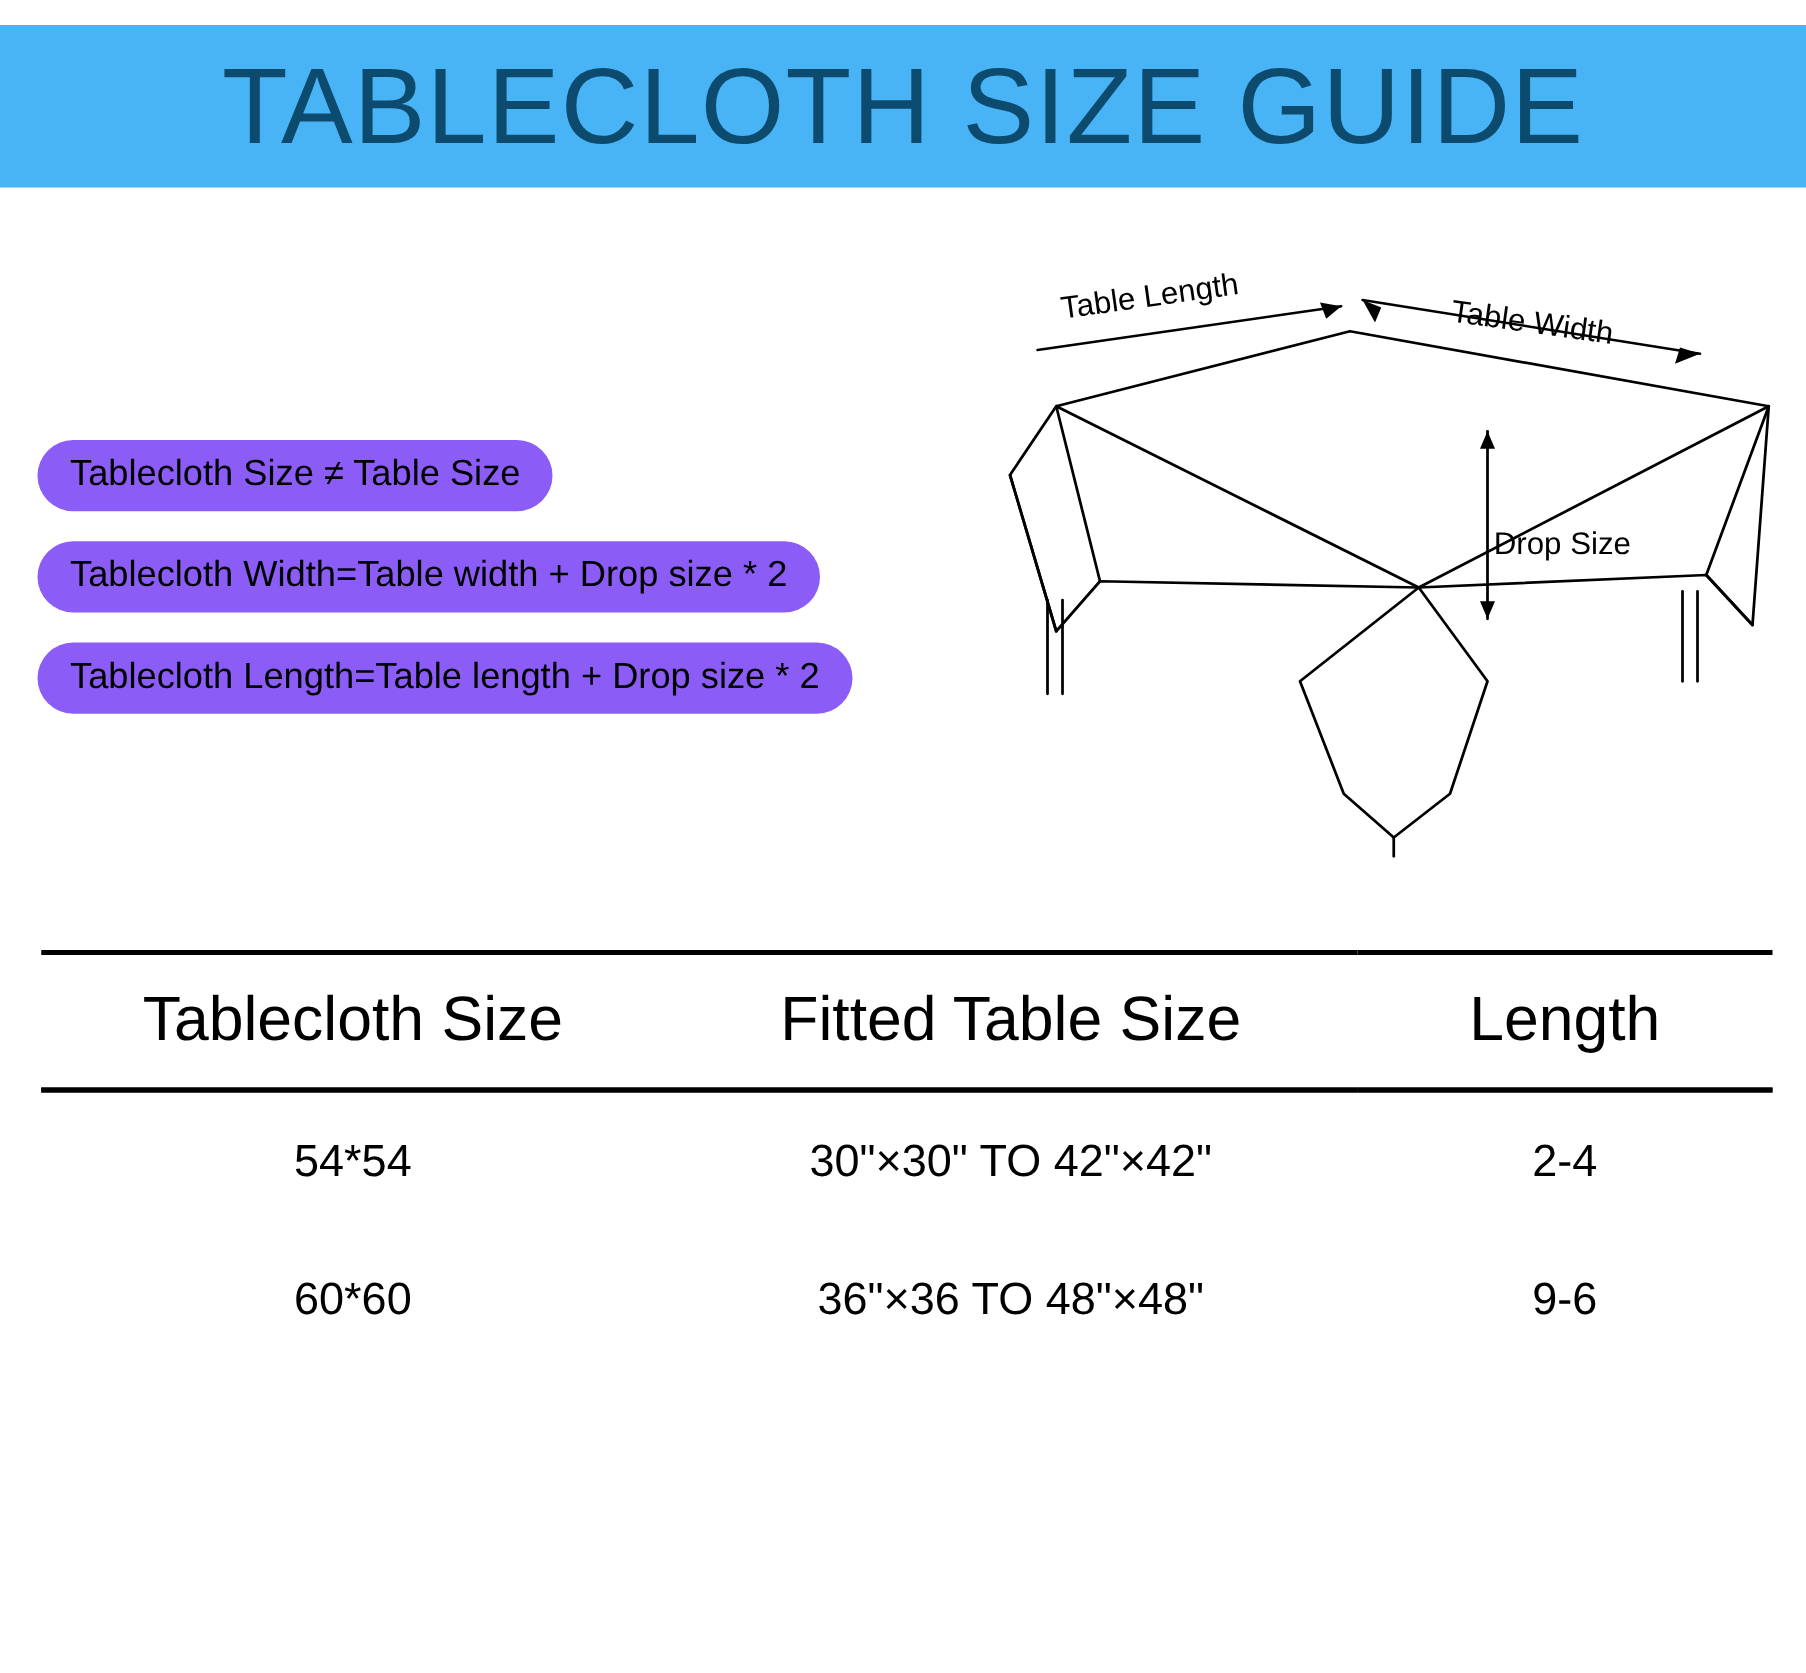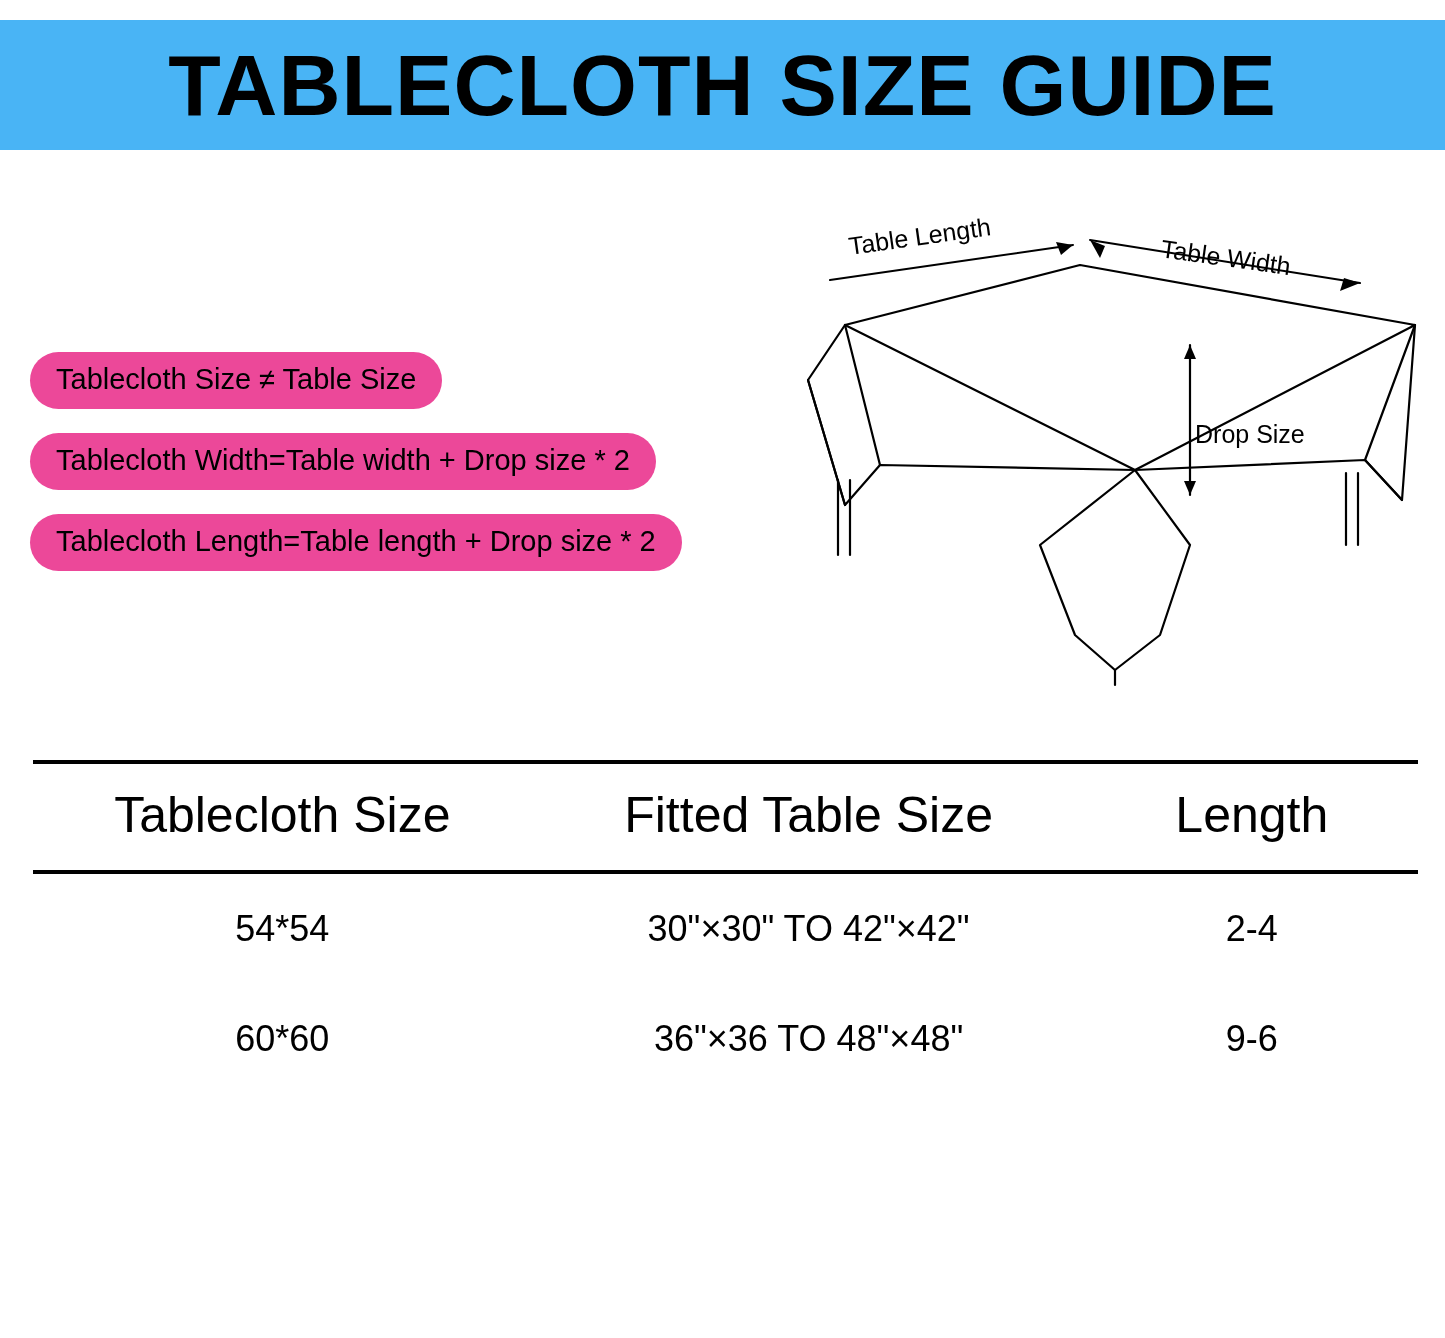--- a/index.html
+++ b/index.html
@@ -22,37 +22,37 @@
     left: 0;
     top: 20px;
     width: 1445px;
     height: 130px;
     background: #49b4f5;
     display: flex;
     align-items: center;
     justify-content: center;
   }
   .header-title {
-    color: #000000;
+    color: #0c4a6e;
     font-size: 86px;
-    font-weight: bold;
+    font-weight: normal;
     letter-spacing: 1px;
     line-height: 1;
     white-space: nowrap;
   }
 
   
   .pills {
     position: absolute;
     left: 30px;
     top: 352px;
     width: 790px;
   }
   .pill {
-    background: #ec4899;
+    background: #8b5cf6;
     border-radius: 30px;
     color: #000000;
     font-size: 29px;
     padding: 11px 26px 13px 26px;
     margin-bottom: 24px;
     display: inline-block;
     white-space: nowrap;
   }
   .pill-row { display: block; }
 

